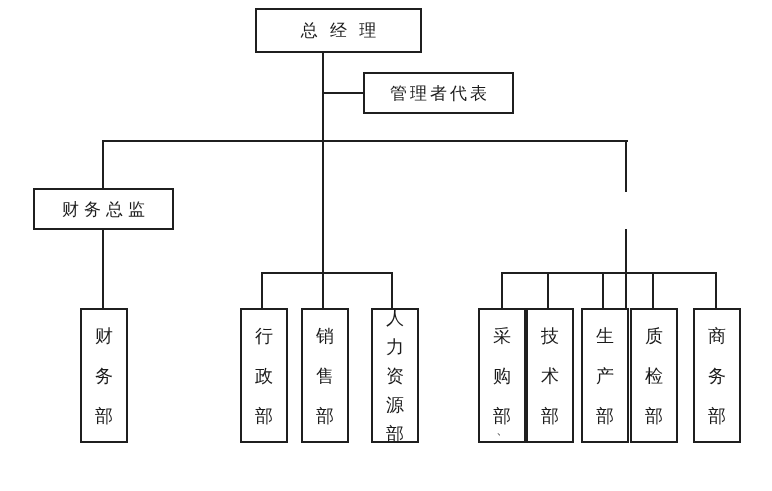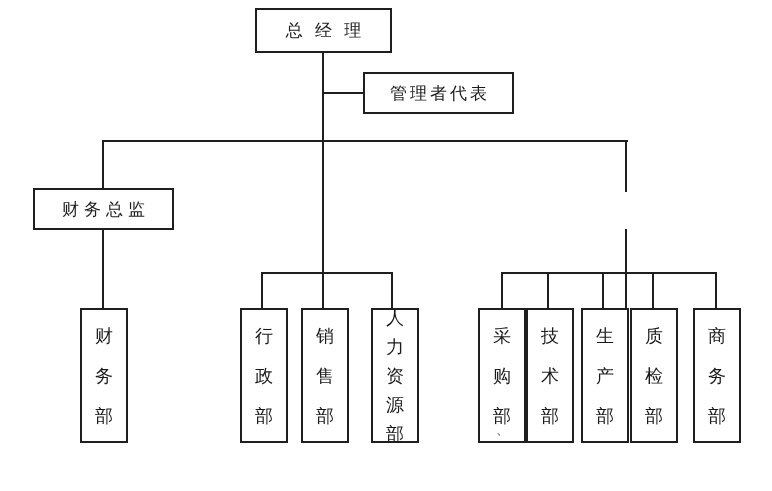--- a/index.html
+++ b/index.html
@@ -69,21 +69,21 @@
   <div class="line" style="left:261px; top:272px; width:132px; height:2px;"></div>
   <div class="line" style="left:261px; top:272px; width:2px;   height:37px;"></div>
   <div class="line" style="left:391px; top:272px; width:2px;   height:37px;"></div>
   <div class="line" style="left:501px; top:272px; width:216px; height:2px;"></div>
   <div class="line" style="left:501px; top:272px; width:2px;   height:37px;"></div>
   <div class="line" style="left:547px; top:272px; width:2px;   height:37px;"></div>
   <div class="line" style="left:602px; top:272px; width:2px;   height:37px;"></div>
   <div class="line" style="left:652px; top:272px; width:2px;   height:37px;"></div>
   <div class="line" style="left:715px; top:272px; width:2px;   height:37px;"></div>
 
-  <div class="box hbox spaced" style="left:255px; top:8px;  width:137px; height:45px;">总 经 理</div>
+  <div class="box hbox spaced" style="left:255px; top:8px;  width:167px; height:45px;">总 经 理</div>
 
   <div class="box hbox lspace3" style="left:363px; top:72px; width:151px; height:42px;">管理者代表</div>
 
   <div class="box hbox lspace5" style="left:33px;  top:188px; width:141px; height:42px;">财务总监</div>
 
 
   <div class="box vbox g3" style="left:80px;  top:308px; width:48px; height:135px;">
       <span>财</span>
       <span>务</span>
       <span>部</span>

